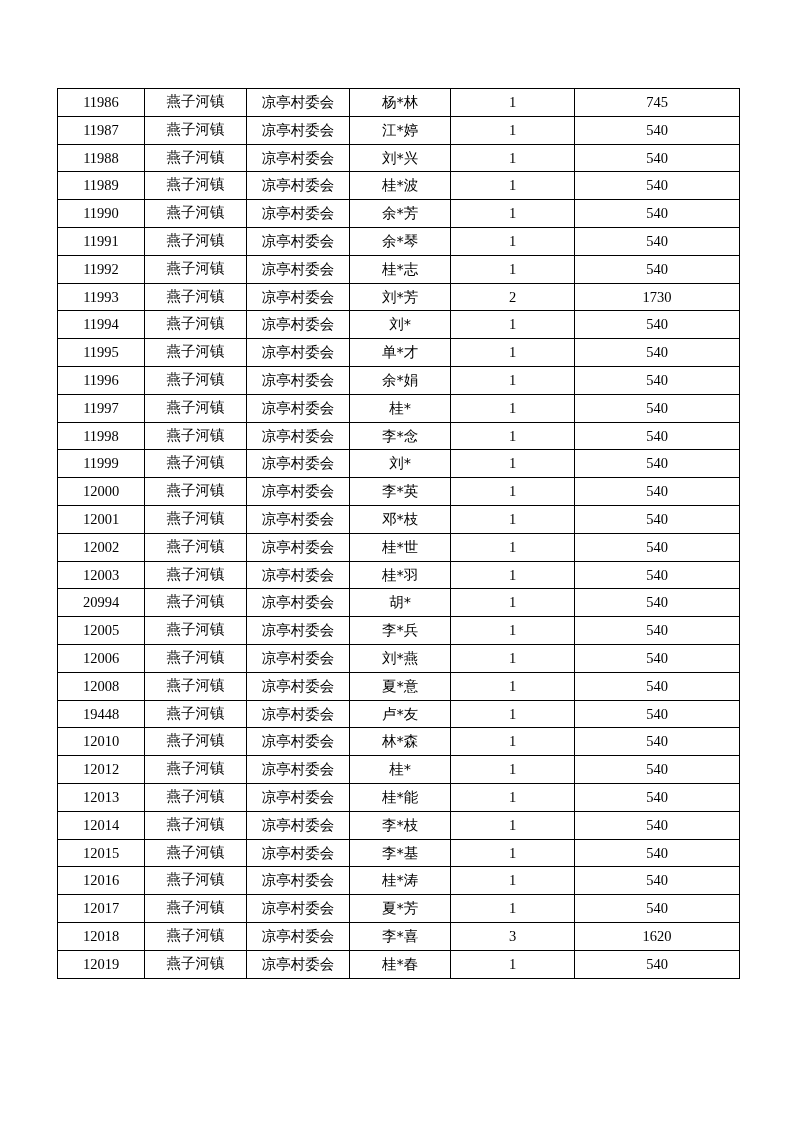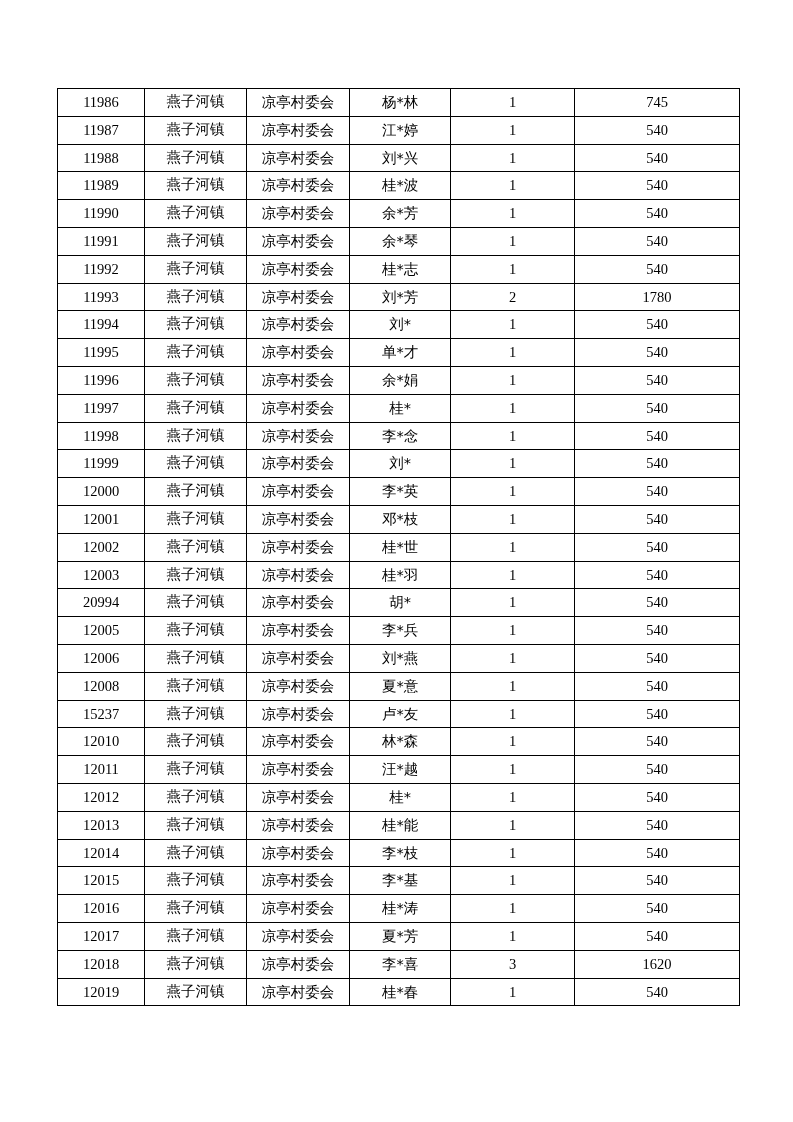--- a/index.html
+++ b/index.html
@@ -116,21 +116,21 @@
             <td class="col-name cn">桂*志</td>
             <td class="col-count num">1</td>
             <td class="col-amt num">540</td>
           </tr>
           <tr>
             <td class="col-id num">11993</td>
             <td class="col-town cn">燕子河镇</td>
             <td class="col-vill cn">凉亭村委会</td>
             <td class="col-name cn">刘*芳</td>
             <td class="col-count num">2</td>
-            <td class="col-amt num">1780</td>
+            <td class="col-amt num">1730</td>
           </tr>
           <tr>
             <td class="col-id num">11994</td>
             <td class="col-town cn">燕子河镇</td>
             <td class="col-vill cn">凉亭村委会</td>
             <td class="col-name cn">刘*</td>
             <td class="col-count num">1</td>
             <td class="col-amt num">540</td>
           </tr>
           <tr>
@@ -231,40 +231,32 @@
           </tr>
           <tr>
             <td class="col-id num">12008</td>
             <td class="col-town cn">燕子河镇</td>
             <td class="col-vill cn">凉亭村委会</td>
             <td class="col-name cn">夏*意</td>
             <td class="col-count num">1</td>
             <td class="col-amt num">540</td>
           </tr>
           <tr>
-            <td class="col-id num">15237</td>
+            <td class="col-id num">19448</td>
             <td class="col-town cn">燕子河镇</td>
             <td class="col-vill cn">凉亭村委会</td>
             <td class="col-name cn">卢*友</td>
             <td class="col-count num">1</td>
             <td class="col-amt num">540</td>
           </tr>
           <tr>
             <td class="col-id num">12010</td>
             <td class="col-town cn">燕子河镇</td>
             <td class="col-vill cn">凉亭村委会</td>
             <td class="col-name cn">林*森</td>
-            <td class="col-count num">1</td>
-            <td class="col-amt num">540</td>
-          </tr>
-          <tr>
-            <td class="col-id num">12011</td>
-            <td class="col-town cn">燕子河镇</td>
-            <td class="col-vill cn">凉亭村委会</td>
-            <td class="col-name cn">汪*越</td>
             <td class="col-count num">1</td>
             <td class="col-amt num">540</td>
           </tr>
           <tr>
             <td class="col-id num">12012</td>
             <td class="col-town cn">燕子河镇</td>
             <td class="col-vill cn">凉亭村委会</td>
             <td class="col-name cn">桂*</td>
             <td class="col-count num">1</td>
             <td class="col-amt num">540</td>

